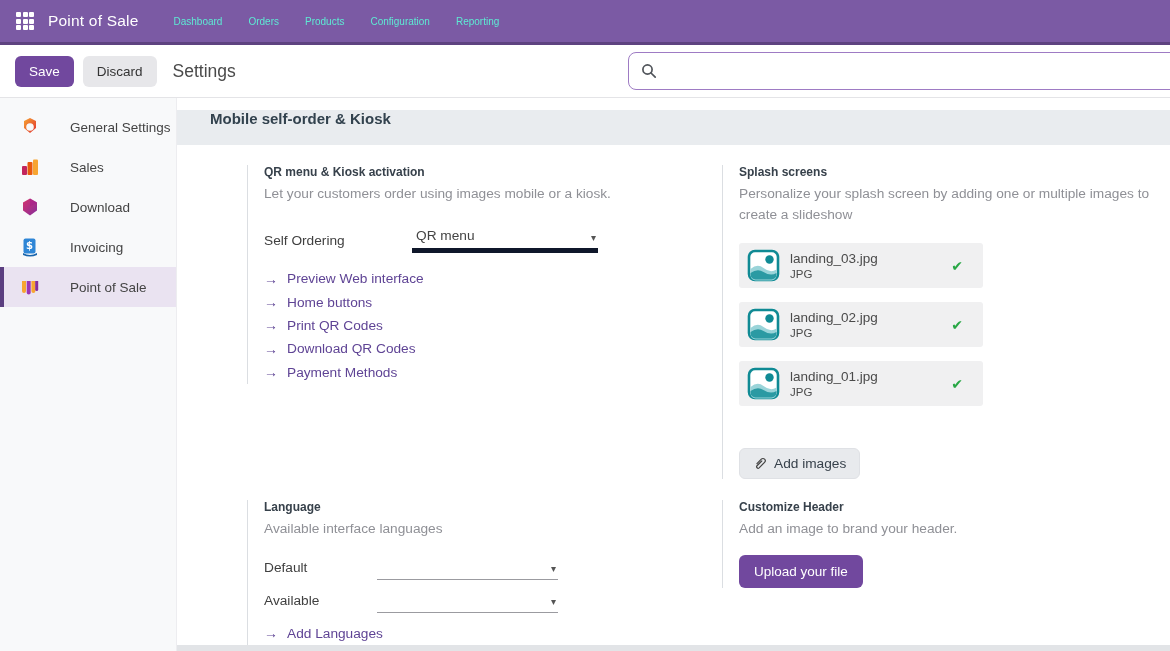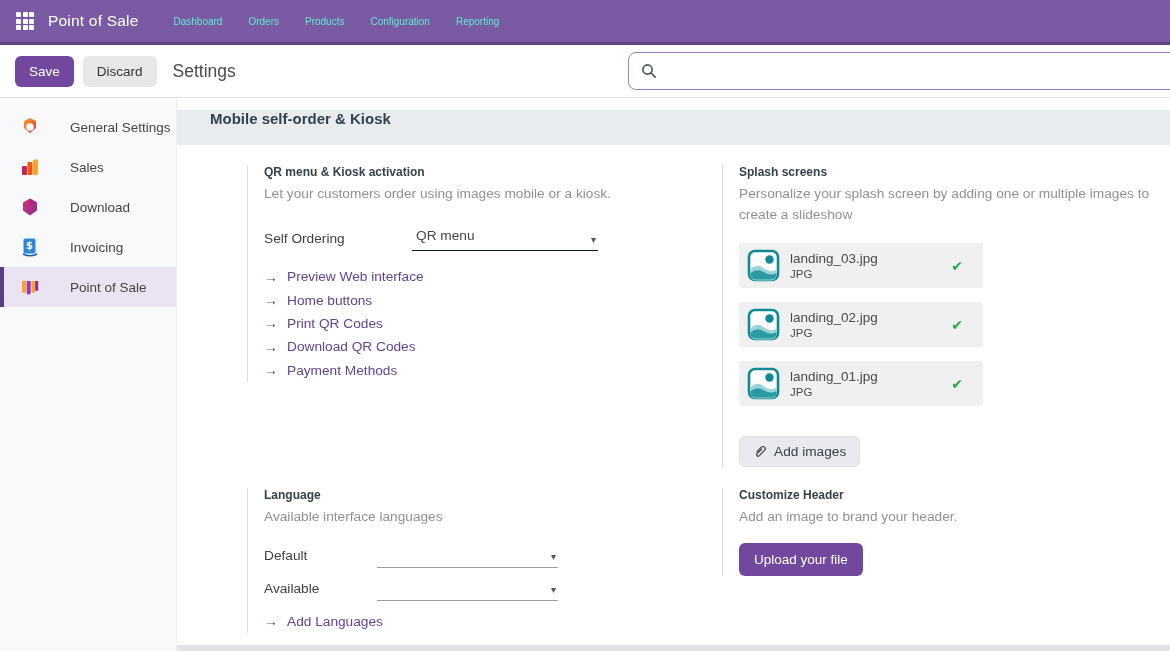--- a/index.html
+++ b/index.html
@@ -66,21 +66,21 @@
   }
   .block { border-left: 1px solid #DBDEE2; padding-left: 16px; }
   .block h3 { font-size: 12px; font-weight: 700; color: #37414B; margin-bottom: 4px; }
   .sub { color: #8F9096; line-height: 1.55; }
   .sub.narrow { max-width: 420px; }
 
   .field-row { display: flex; align-items: flex-end; margin-top: 24px; }
   .field-row .flabel { width: 148px; color: #404040; padding-bottom: 5px; }
   .select { position: relative; width: 186px; padding: 0 18px 5px 4px; cursor: pointer; min-height: 23px; }
   .select .caret { position: absolute; right: 2px; bottom: 5px; font-size: 10px; color: #555; }
-  .select.purple { border-bottom: 1px solid #0f172a; }
+  .select.purple { border-bottom: 5px solid #0f172a; }
   .select.gray { border-bottom: 1px solid #9B9BA0; }
 
   .links { margin-top: 14px; }
   .link-row {
     display: flex; align-items: center; gap: 9px; height: 23.3px;
     color: #5F4495; cursor: pointer; text-decoration: none;
   }
   .link-row .arrow { font-weight: 700; font-size: 14px; }
   .lang-links { margin-top: 9px; }
 
@@ -88,21 +88,21 @@
   .cards { margin-top: 18px; }
   .img-card {
     width: 244px; height: 45px; background: #F0F0F1; border-radius: 3px;
     display: flex; align-items: center; padding: 0 20px 0 8px; margin-bottom: 14px;
   }
   .fileinfo { display: flex; flex-direction: column; margin-left: 10px; }
   .fname { font-size: 13.5px; color: #4A4A4A; line-height: 17px; }
   .ftype { font-size: 11.5px; font-weight: 400; color: #4A4A4A; line-height: 15px; }
   .check { margin-left: auto; color: #28A745; font-weight: 700; font-size: 14px; }
   .btn-add-images {
-    margin-top: 16px; display: inline-flex; align-items: center; gap: 7px;
+    margin-top: 28px; display: inline-flex; align-items: center; gap: 7px;
     background: #E8EAED; border: 1px solid #DFE1E5; border-radius: 6px;
     padding: 7px 13px; font-size: 13.7px; color: #37414B; cursor: pointer; font-family: inherit;
   }
 
   
   .lang-row { margin-top: 17px; }
   .lang-row + .lang-row { margin-top: 10px; }
   .lang-row .flabel { width: 113px; }
   .select.empty { width: 181px; }
 

